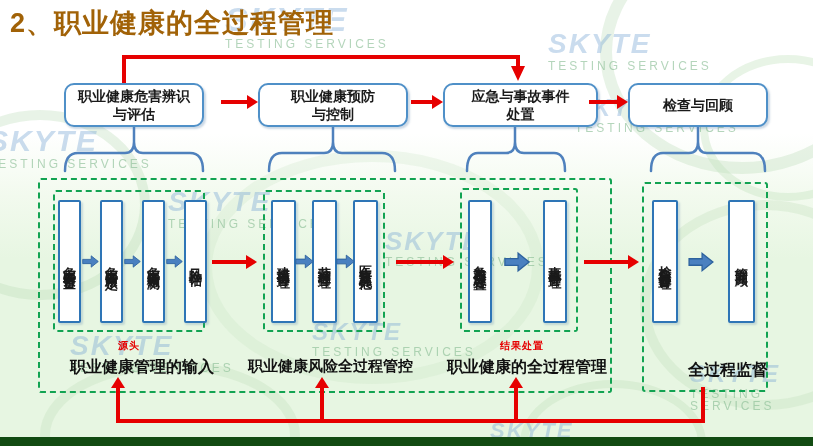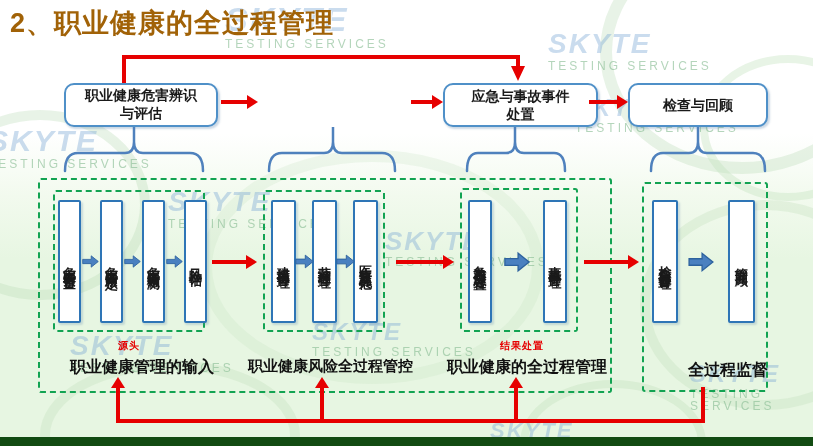--- a/index.html
+++ b/index.html
@@ -109,23 +109,27 @@
     <span class="wm-tag">TESTING SERVICES</span>
   </div>
 
   <div class="title">2、职业健康的全过程管理</div>
 
   <svg style="left:120px;top:53px;" width="404" height="32" viewBox="0 0 404 32">
     <path d="M4,30 L4,4 L398,4 L398,14" fill="none" stroke="#e60000" stroke-width="4"></path>
     <polygon points="391,13 405,13 398,28" fill="#e60000"></polygon>
   </svg>
 
-  <div class="topbox" style="left:64px;width:154px;font-family:Liberation Mono, monospace;">
+  <div class="topbox" style="left:64px;width:140px;">
     <span>职业健康危害辨识</span>
     <span>与评估</span>
+  </div>
+  <div class="topbox" style="left:258px;width:150px;">
+    <span>职业健康预防</span>
+    <span>与控制</span>
   </div>
   <div class="topbox" style="left:443px;width:155px;">
     <span>应急与事故事件</span>
     <span>处置</span>
   </div>
   <div class="topbox" style="left:628px;width:140px;">
     <span>检查与回顾</span>
     <span></span>
   </div>
 

